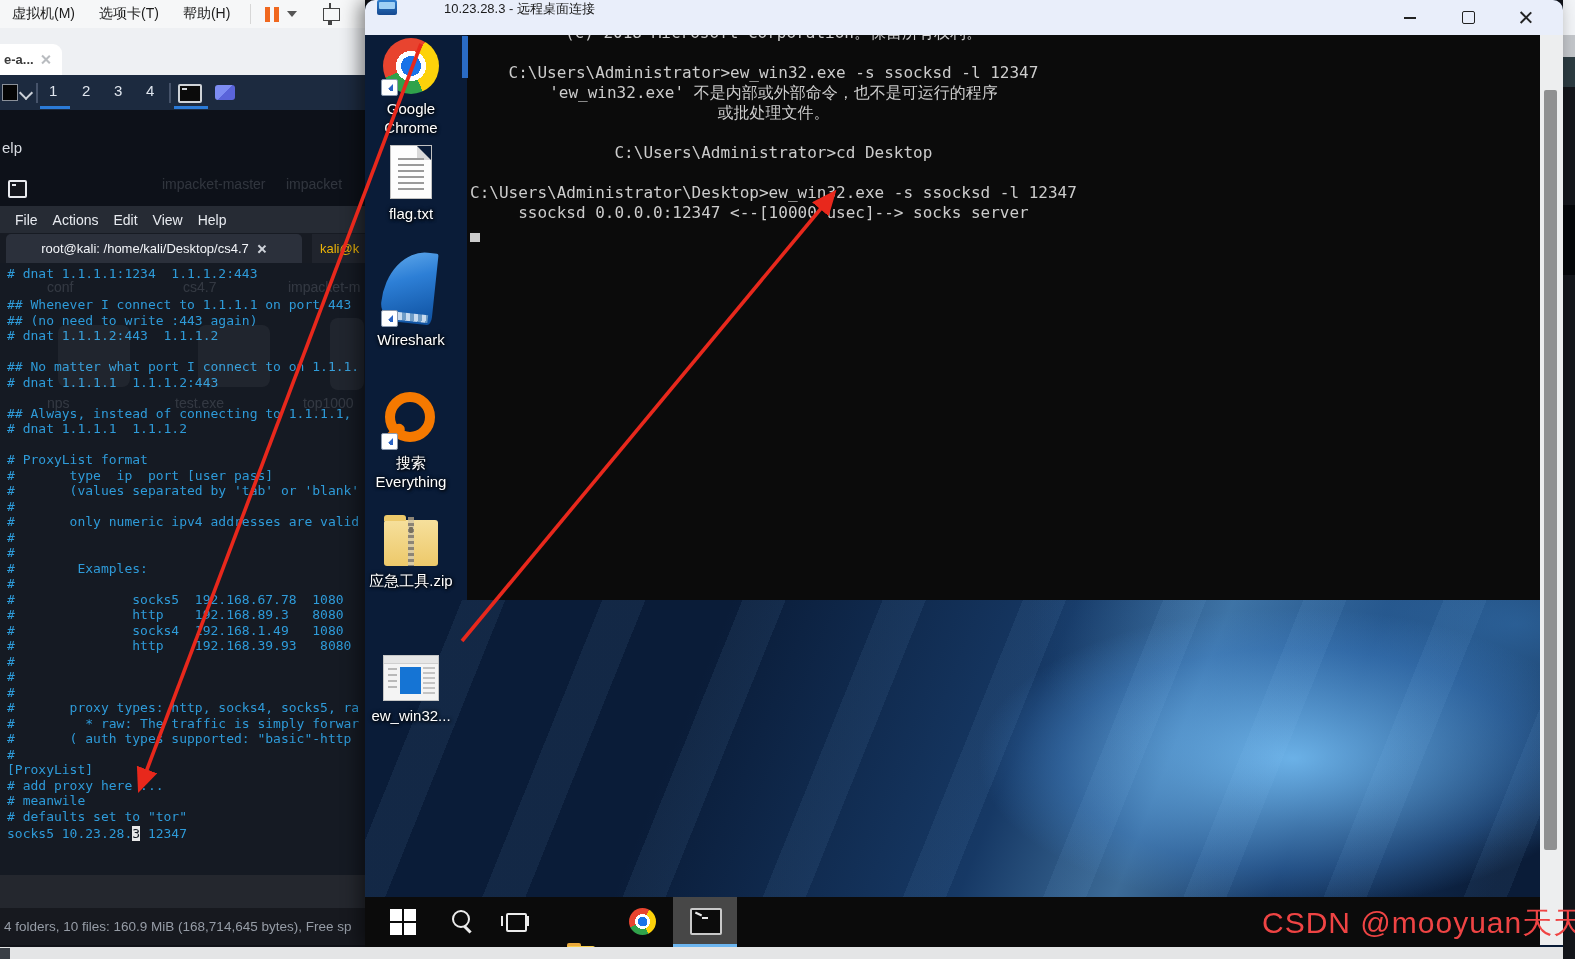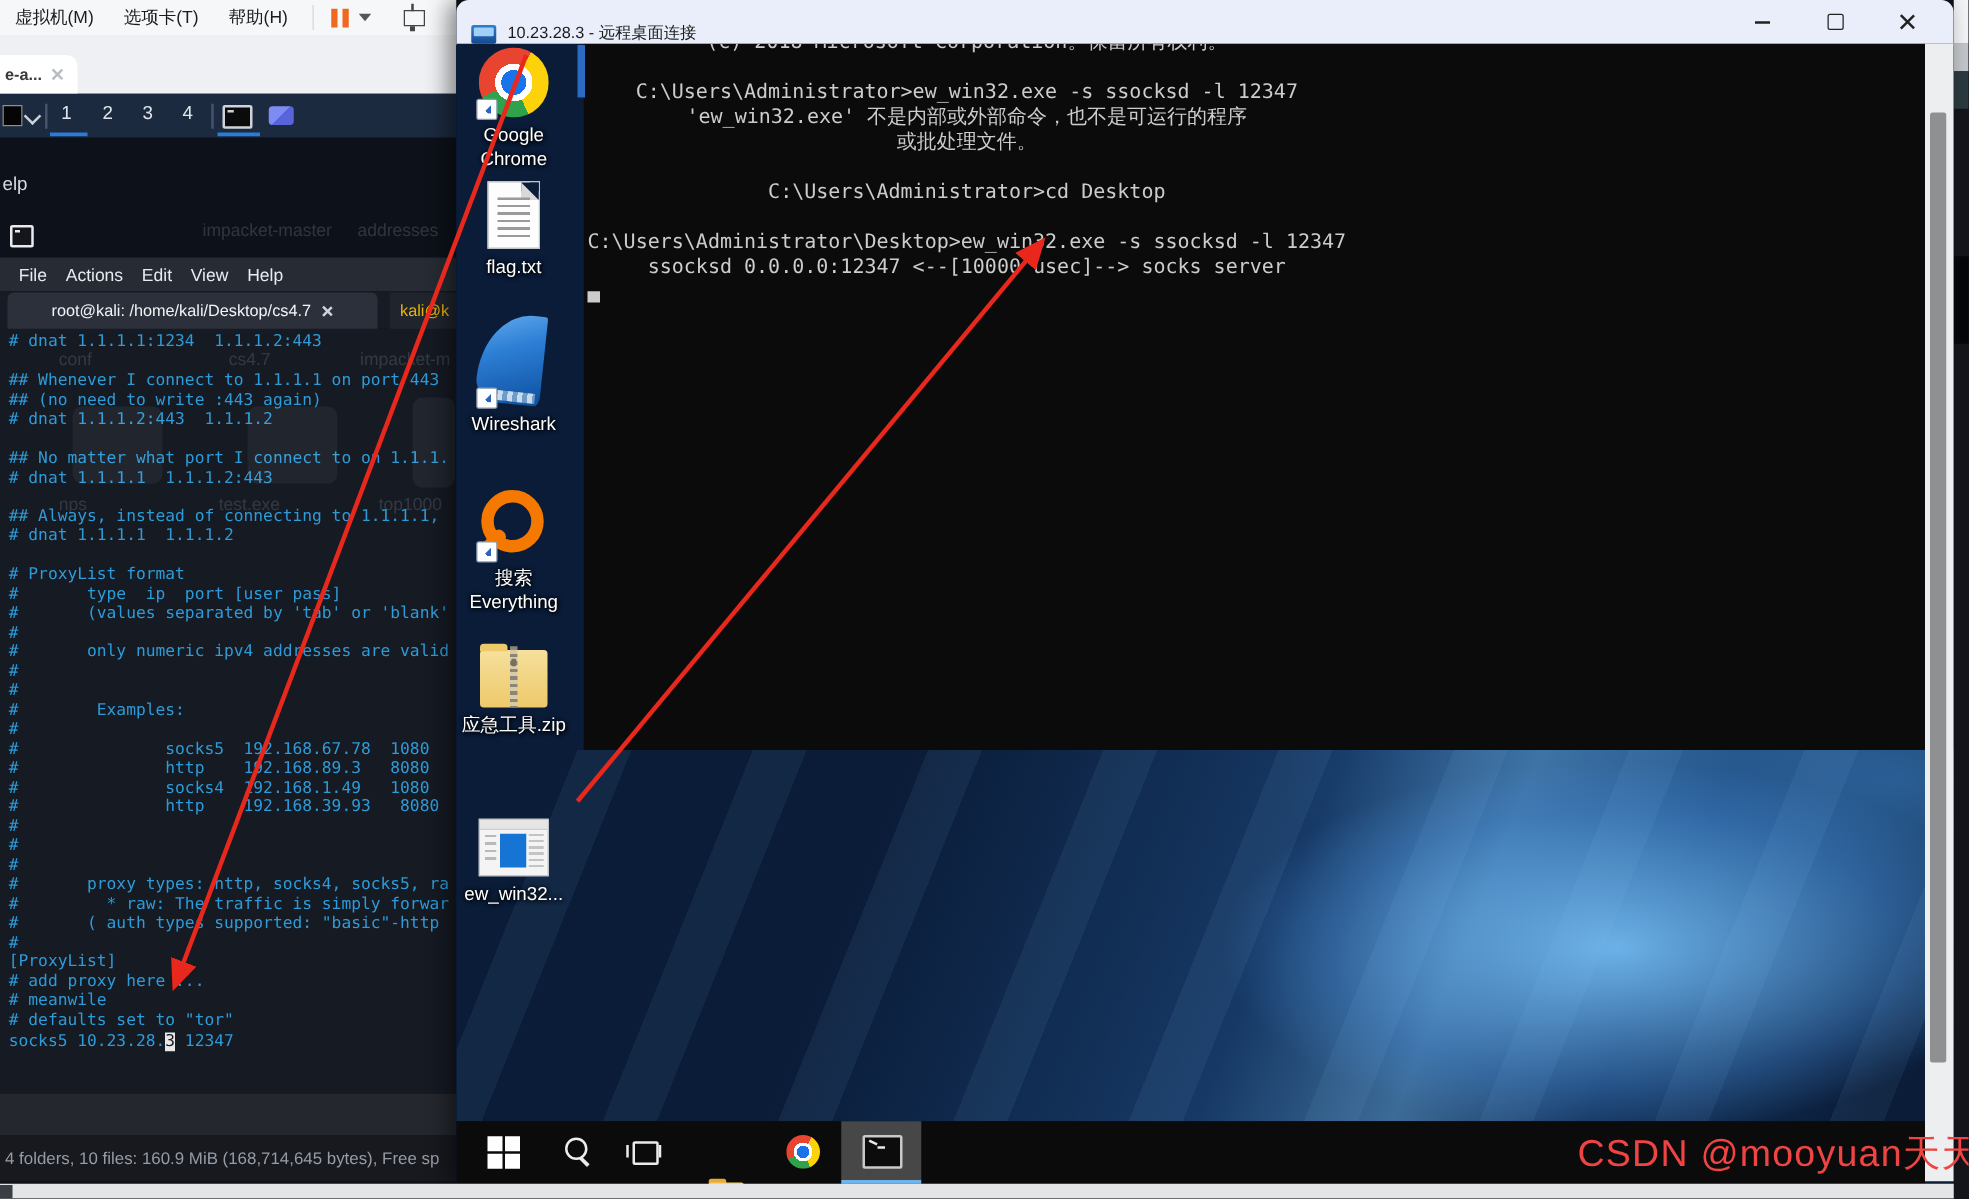--- a/index.html
+++ b/index.html
@@ -66,21 +66,21 @@
   .kali-cursorline{position:absolute;left:7px;top:563px;font-size:13px;line-height:15.5px;color:#2e9bd9;white-space:pre;}
   .kali-cursorline .cur{background:#e8e8e8;color:#151a23;}
   .fm-bottom{left:0;top:875px;width:365px;height:33px;background:#24272e;z-index:2;}
   .kali-status{left:0;top:908px;width:365px;height:37px;background:#17191f;color:#969ca6;font-size:13.5px;
                display:flex;align-items:center;padding-left:4px;box-sizing:border-box;z-index:2;white-space:nowrap;overflow:hidden;}
 
   
   .rdp{left:365px;top:0;width:1198px;height:948px;border-radius:10px 10px 0 0;overflow:hidden;
        box-shadow:-6px 0 18px rgba(0,0,0,0.45);background:#091b36;z-index:10;}
   .rdp-titlebar{position:absolute;left:0;top:0;width:100%;height:35px;background:#e9eefa;border-bottom:1px solid #ccd2df;
-                display:flex;align-items:flex-end;color:#1b1b1b;font-size:13px;}
+                display:flex;align-items:flex-start;color:#1b1b1b;font-size:13px;gap:38px;}
   .rdp-ico{width:20px;height:15px;margin:0 9px 0 12px;position:relative;background:linear-gradient(180deg,#2f7fd0,#16498f);border-radius:2px;}
   .rdp-ico:before{content:"";position:absolute;left:2px;top:2px;right:2px;height:7px;background:#9fd0f5;border-radius:1px;}
   .winbtn{position:absolute;top:0;width:46px;height:34px;}
   .wb-min:before{content:"";position:absolute;left:17px;top:17px;width:12px;height:1.6px;background:#222;}
   .wb-max:before{content:"";position:absolute;left:17px;top:11px;width:11px;height:11px;border:1.4px solid #222;border-radius:2px;}
   .wb-close:before,.wb-close:after{content:"";position:absolute;left:22px;top:10px;width:1.6px;height:15px;background:#222;}
   .wb-close:before{transform:rotate(45deg);}.wb-close:after{transform:rotate(-45deg);}
 
   .rdp-desktop{position:absolute;left:0;top:35px;width:1198px;height:862px;background:#0a1c38;overflow:hidden;}
   .wallpaper{position:absolute;left:0;top:565px;width:1198px;height:297px;background:#0a1c38;overflow:hidden;}
@@ -204,21 +204,21 @@
     <span class="ws-term"></span>
     <span class="ws-under" style="left:174px;width:34px;"></span>
     <span class="ws-win"></span>
   </div>
 
   <div class="abs kali-bg"></div>
   <div class="abs partial-help">elp</div>
   <div class="abs mini-term"></div>
   <span class="fm-label" style="left:52px;top:176px;opacity:.42;font-weight:bold;margin-top:36px;">Desktop</span>
   <span class="fm-label" style="left:162px;top:176px;opacity:.18;">impacket-master</span>
-  <span class="fm-label" style="left:286px;top:176px;opacity:.18;">addresses</span>
+  <span class="fm-label" style="left:286px;top:176px;opacity:.18;">impacket</span>
 
   <div class="abs term-menu">
     <span>File</span>
     <span>Actions</span>
     <span>Edit</span>
     <span>View</span>
     <span>Help</span>
   </div>
   <div class="abs term-tabs">
     <div class="term-tab-active">

